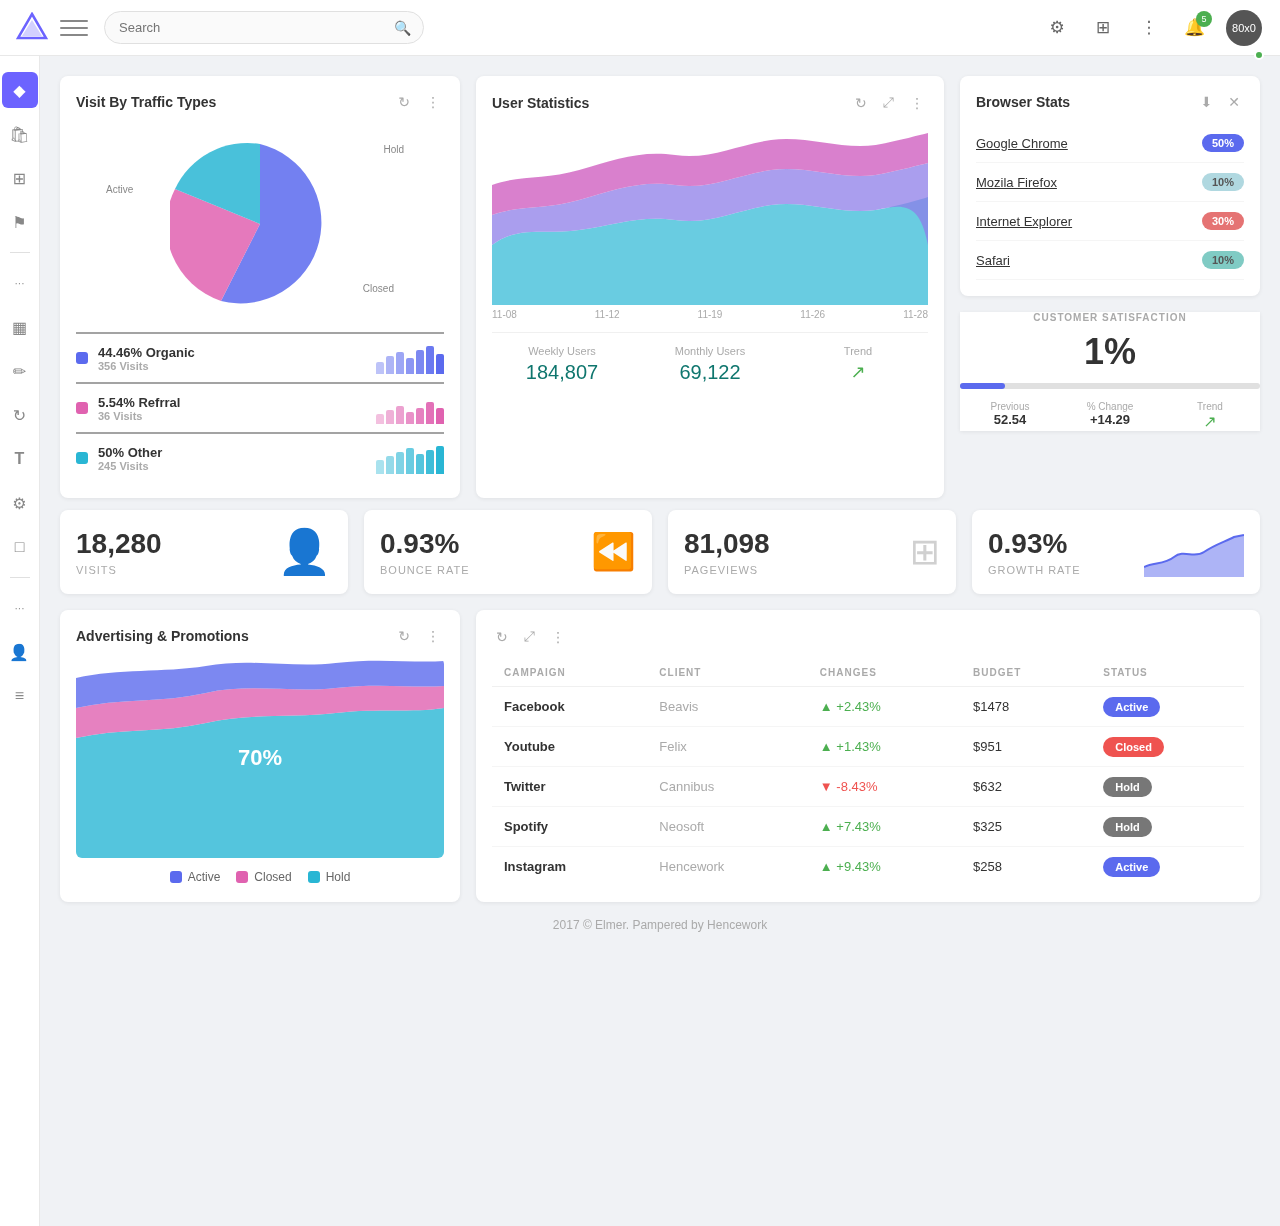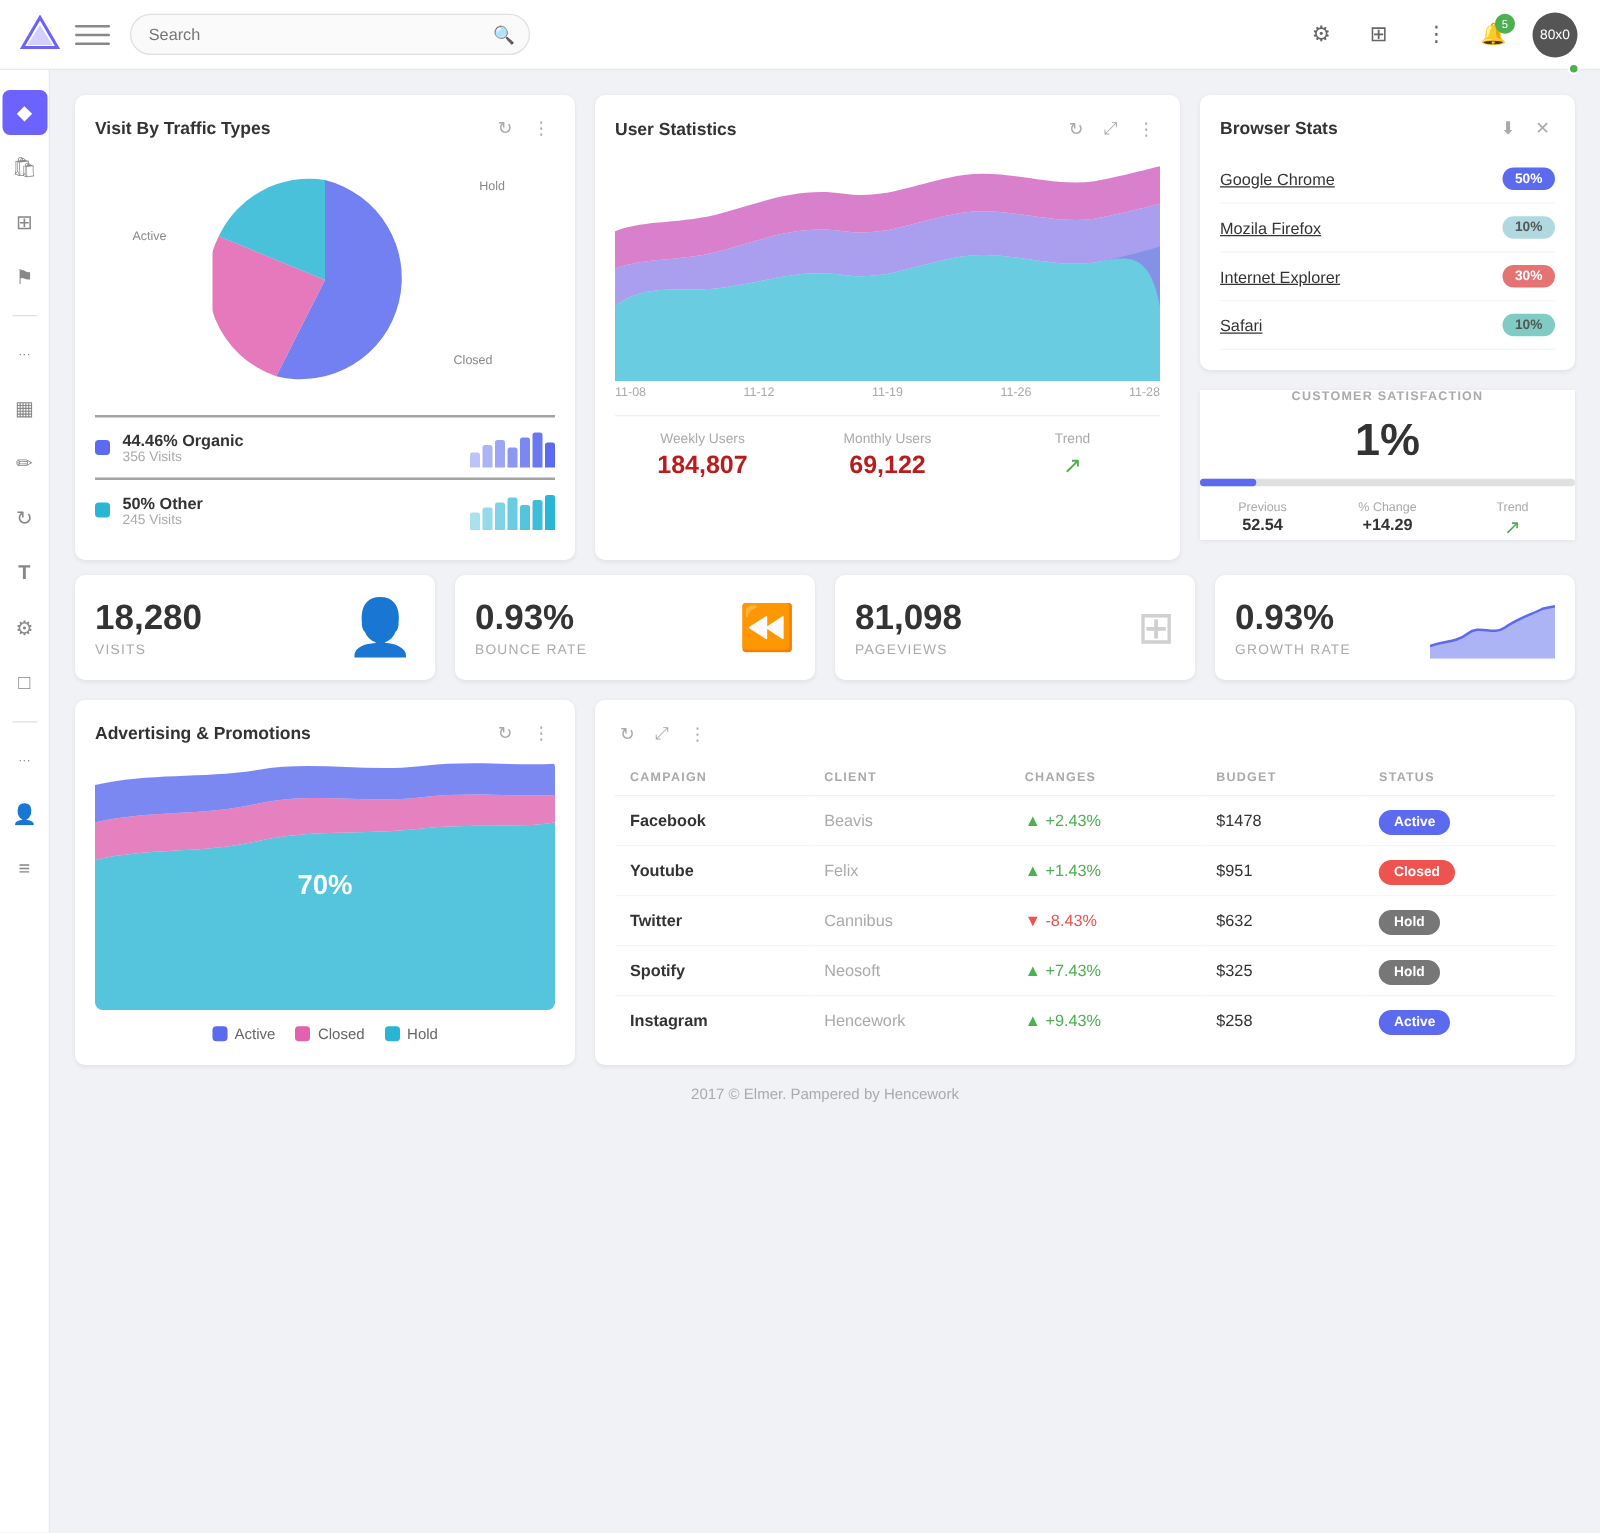--- a/index.html
+++ b/index.html
@@ -54,30 +54,30 @@
     .pie-label { position: absolute; font-size: 10px; color: #888; }
     .pie-label.active { top: 60px; left: 30px; }
     .pie-label.hold { top: 20px; right: 40px; }
     .pie-label.closed { bottom: 30px; right: 50px; }
 
     .traffic-stats { margin-top: 8px; }
     .traffic-stat-row { display: flex; align-items: center; padding: 8px 0; border-top: 2px solid #a3a3a3; }
     .stat-dot { width: 12px; height: 12px; border-radius: 3px; margin-right: 10px; flex-shrink: 0; }
     .stat-label { flex: 1; }
     .stat-label-main { font-size: 13px; font-weight: 600; }
-    .stat-label-sub { font-size: 11px; color: #aaa; }
+    .stat-label-sub { font-size: 11px; color: #aaa; font-weight: bold; }
     .stat-bars { display: flex; align-items: flex-end; gap: 2px; height: 32px; }
     .stat-bar { width: 8px; border-radius: 2px 2px 0 0; }
 
     
     .area-chart-container { height: 180px; }
     .user-stats-footer { display: grid; grid-template-columns: 1fr 1fr 1fr; gap: 8px; margin-top: 12px; border-top: 1px solid #f0f0f0; padding-top: 12px; }
     .user-stat-item { text-align: center; }
     .user-stat-label { font-size: 11px; color: #aaa; margin-bottom: 4px; }
-    .user-stat-value { font-size: 20px; font-weight: 700; color: #b91c1c; }
+    .user-stat-value { font-size: 20px; font-weight: 400; color: #0f766e; }
     .user-stat-trend { display: flex; justify-content: center; }
     .trend-up { color: #4caf50; font-size: 18px; }
     .chart-dates { display: flex; justify-content: space-between; font-size: 10px; color: #aaa; margin-top: 4px; }
 
     
     .browser-row { display: flex; align-items: center; padding: 10px 0; border-bottom: 1px solid #f5f5f5; }
     .browser-name { flex: 1; font-size: 13px; text-decoration: underline; }
     .browser-badge { padding: 3px 10px; border-radius: 12px; color: #fff; font-size: 11px; font-weight: 600; }
     .badge-blue { background: #5b6aee; }
 
@@ -220,20 +220,36 @@
               <div class="stat-bar" style="height:12px;background:#5b6aee;opacity:0.4;"></div>
               <div class="stat-bar" style="height:18px;background:#5b6aee;opacity:0.5;"></div>
               <div class="stat-bar" style="height:22px;background:#5b6aee;opacity:0.6;"></div>
               <div class="stat-bar" style="height:16px;background:#5b6aee;opacity:0.7;"></div>
               <div class="stat-bar" style="height:24px;background:#5b6aee;opacity:0.8;"></div>
               <div class="stat-bar" style="height:28px;background:#5b6aee;opacity:0.9;"></div>
               <div class="stat-bar" style="height:20px;background:#5b6aee;"></div>
             </div>
           </div>
           <div class="traffic-stat-row">
+            <div class="stat-dot" style="background:#e062b0;"></div>
+            <div class="stat-label">
+              <div class="stat-label-main">5.54% Refrral</div>
+              <div class="stat-label-sub">36 Visits</div>
+            </div>
+            <div class="stat-bars">
+              <div class="stat-bar" style="height:10px;background:#e062b0;opacity:0.4;"></div>
+              <div class="stat-bar" style="height:14px;background:#e062b0;opacity:0.5;"></div>
+              <div class="stat-bar" style="height:18px;background:#e062b0;opacity:0.6;"></div>
+              <div class="stat-bar" style="height:12px;background:#e062b0;opacity:0.7;"></div>
+              <div class="stat-bar" style="height:16px;background:#e062b0;opacity:0.8;"></div>
+              <div class="stat-bar" style="height:22px;background:#e062b0;opacity:0.9;"></div>
+              <div class="stat-bar" style="height:16px;background:#e062b0;"></div>
+            </div>
+          </div>
+          <div class="traffic-stat-row">
             <div class="stat-dot" style="background:#29b6d4;"></div>
             <div class="stat-label">
               <div class="stat-label-main">50% Other</div>
               <div class="stat-label-sub">245 Visits</div>
             </div>
             <div class="stat-bars">
               <div class="stat-bar" style="height:14px;background:#29b6d4;opacity:0.4;"></div>
               <div class="stat-bar" style="height:18px;background:#29b6d4;opacity:0.5;"></div>
               <div class="stat-bar" style="height:22px;background:#29b6d4;opacity:0.6;"></div>
               <div class="stat-bar" style="height:26px;background:#29b6d4;opacity:0.7;"></div>

